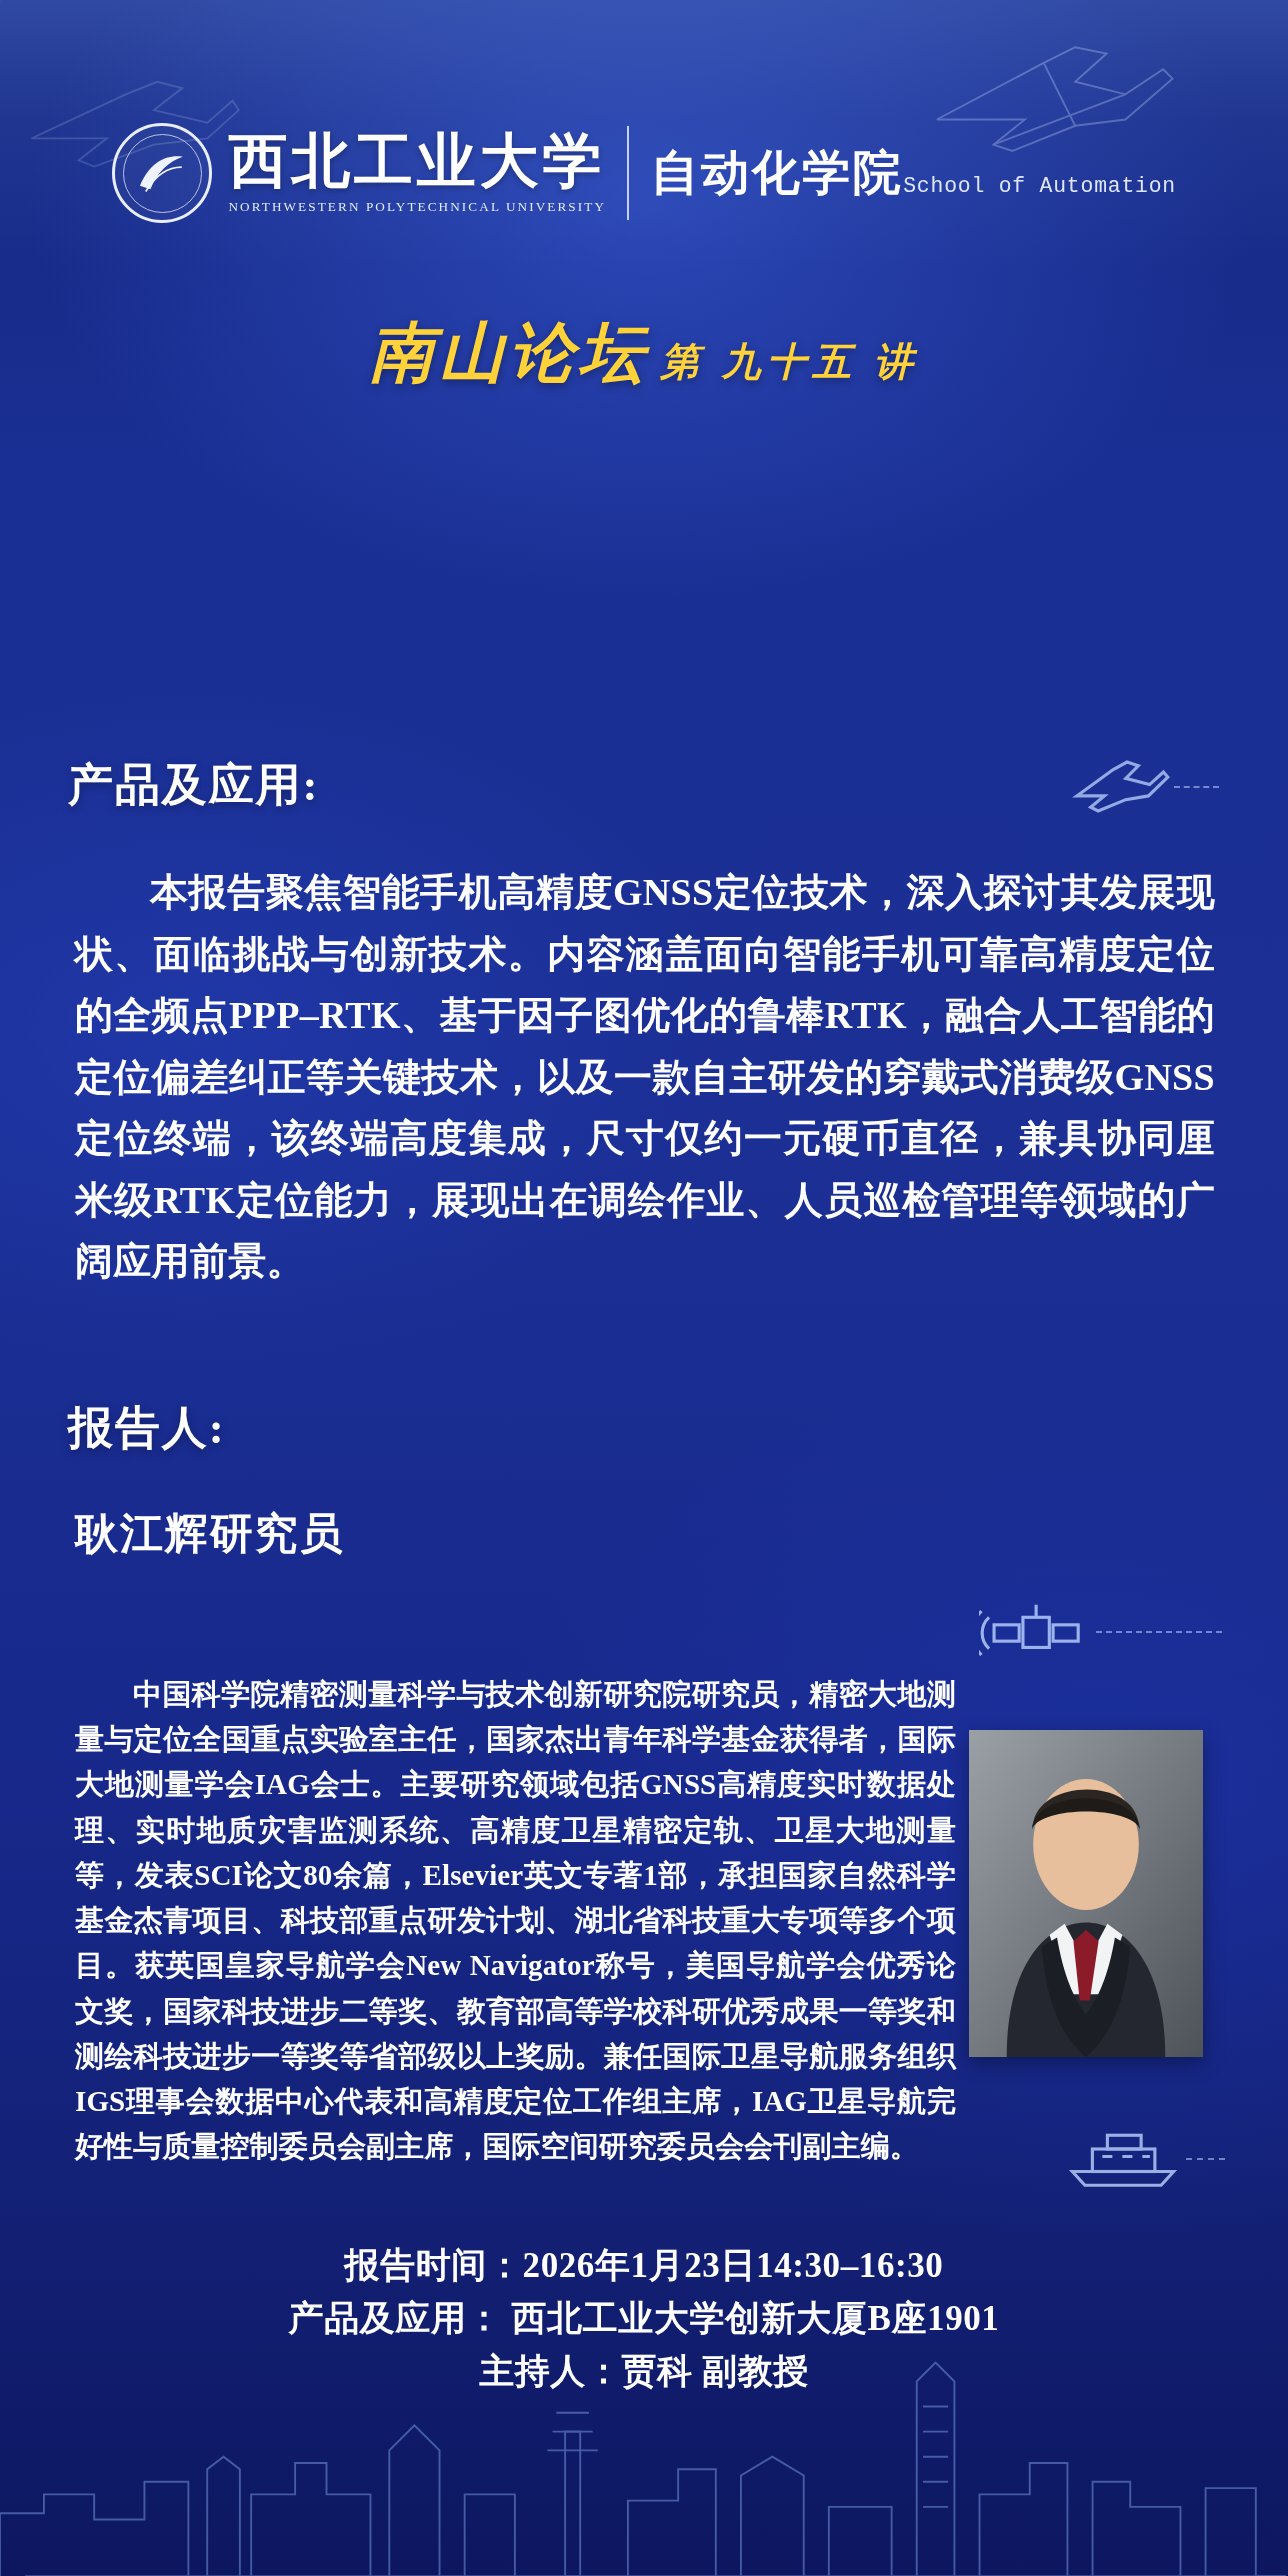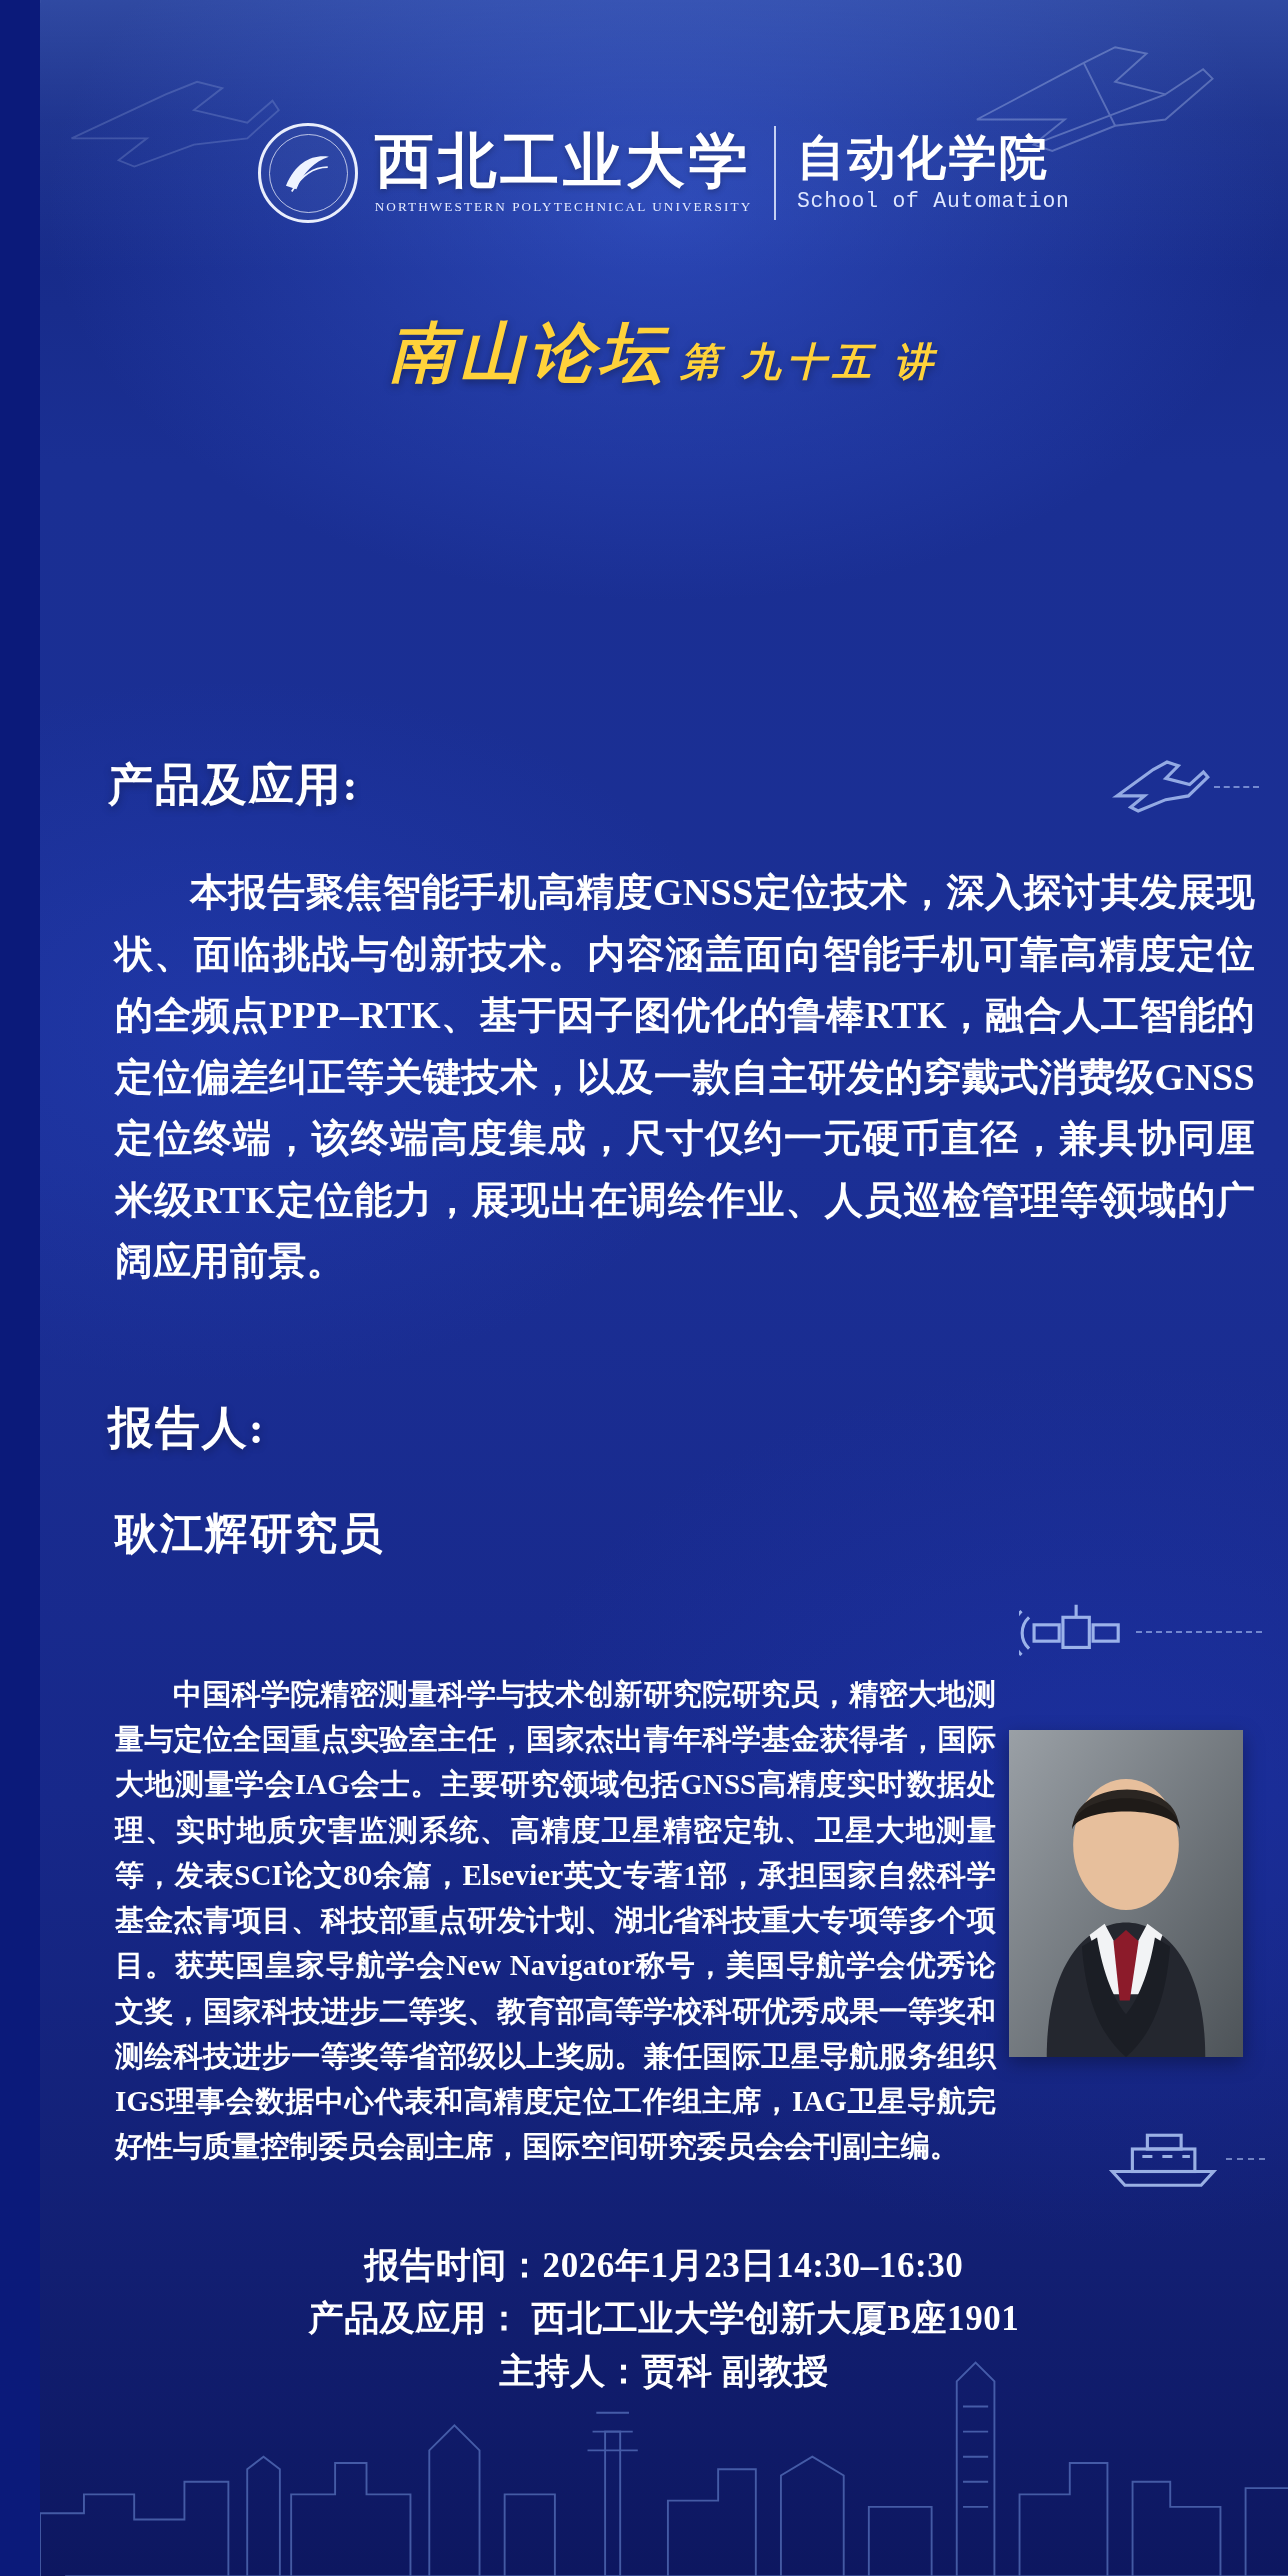--- a/index.html
+++ b/index.html
@@ -17,21 +17,20 @@
 
   .poster {
     position: absolute;
     inset: 0;
     background:
       radial-gradient(ellipse 881px 566px at 50% 8%, rgba(60,95,220,0.55) 0%, rgba(30,50,170,0.0) 70%),
       radial-gradient(ellipse 755px 503px at 15% 40%, rgba(40,70,200,0.35) 0%, rgba(20,35,140,0.0) 70%),
       radial-gradient(ellipse 881px 629px at 85% 70%, rgba(35,60,190,0.35) 0%, rgba(18,30,130,0.0) 70%),
       linear-gradient(180deg, #14267e 0%, #1a2f93 18%, #1b2f95 45%, #17288a 70%, #121f72 88%, #0d1760 100%);
     overflow: hidden;
-    margin-left: 40px;
   }
 
   
   .streaks {
     position: absolute;
     inset: 0;
     background:
       linear-gradient(105deg, rgba(255,255,255,0.045) 0 1.3px, rgba(255,255,255,0) 1.3px 75px),
       linear-gradient(75deg, rgba(255,255,255,0.03) 0 1.3px, rgba(255,255,255,0) 1.3px 126px);
     opacity: .8;
@@ -112,22 +111,22 @@
     white-space: nowrap;
   }
   .logo-divider {
     width: 1.9px;
     height: 94px;
     background: rgba(225,233,255,.85);
     margin-right: 21.4px;
   }
   .school {
     display: flex;
-    flex-direction: column;
-    align-items: flex-start;
+    flex-direction: row;
+    align-items: flex-end;
   }
   .school-cn {
     font-family: "Liberation Serif", serif;
     font-weight: bold;
     font-size: 48px;
     letter-spacing: 2.5px;
     color: #ffffff;
     line-height: 1.05;
   }
   .school-en {

